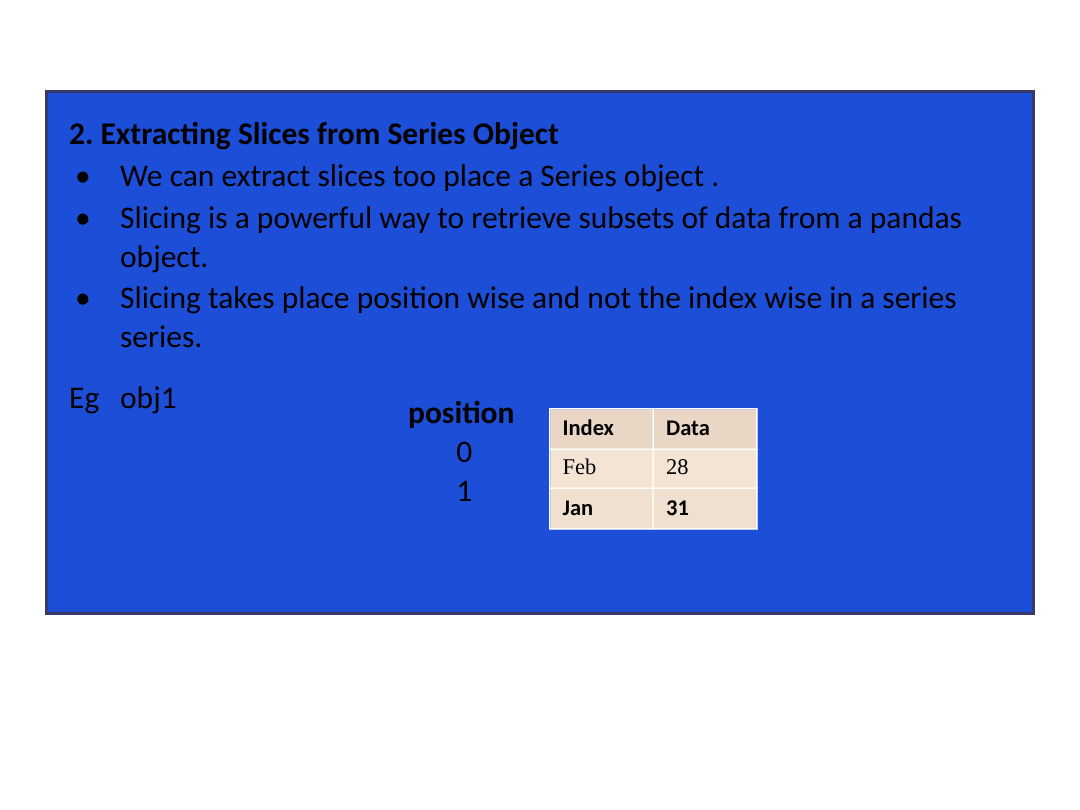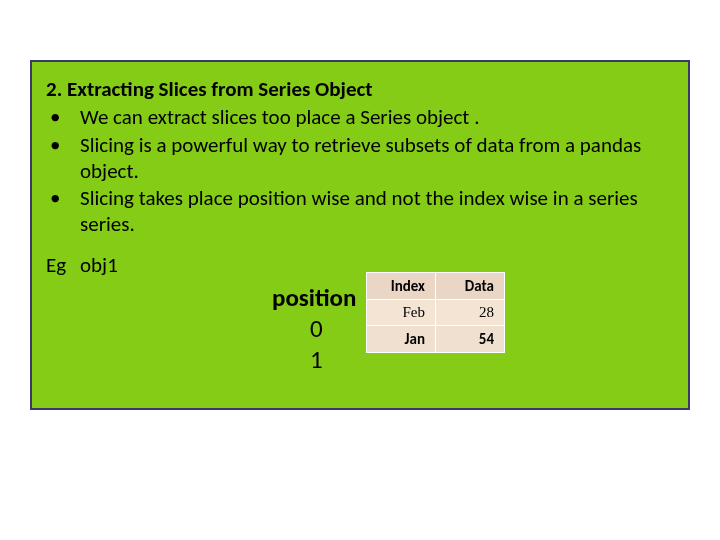--- a/index.html
+++ b/index.html
@@ -15,21 +15,21 @@
     height: 540px;
     position: relative;
     box-sizing: border-box;
   }
   .panel {
     position: absolute;
     left: 30px;
     top: 60px;
     width: 660px;
     height: 350px;
-    background: #84cc16;
+    background: #1d4ed8;
     border: 2px solid #3a3a6a;
     box-sizing: border-box;
     padding: 14px 14px 14px 14px;
   }
   .content {
     color: #000;
     font-size: 21px;
     line-height: 1.25;
   }
   .title-line {
@@ -58,22 +58,22 @@
     width: 34px;
     flex: 0 0 34px;
     padding-left: 0px;
   }
   .eg-obj {
     flex: 0 0 auto;
   }
   .pos-block {
     position: absolute;
     left: 240px;
-    top: 220px;
-    font-size: 25px;
+    top: 200px;
+    font-size: 21px;
     color: #000;
   }
   .pos-head {
     font-weight: 700;
     text-align: right;
     padding-right: 4px;
   }
   .pos-num {
     text-align: center;
     line-height: 1.25;
@@ -82,21 +82,21 @@
     position: absolute;
     left: 334px;
     top: 210px;
     border-collapse: collapse;
     font-size: 15px;
     color: #000;
   }
   .mini-table th, .mini-table td {
     border: 1px solid #ffffff;
     padding: 4px 10px 4px 8px;
-    text-align: right;
+    text-align: left;
     min-width: 50px;
     margin-left: 40px;
   }
   .mini-table th {
     background: #e9d6c4;
     font-weight: 700;
   }
   .mini-table tr.r0 td {
     background: #f3e4d4;
     font-family: Liberation Serif, serif;
@@ -148,19 +148,19 @@
           <tr>
         <th>Index</th>
         <th>Data</th>
       </tr>
       <tr class="r0">
         <td>Feb</td>
         <td>28</td>
       </tr>
       <tr class="r1">
         <td>Jan</td>
-        <td>54</td>
+        <td>31</td>
       </tr>
     </tbody>
       </table>
 
   </div>
 </div>
 
 </body></html>

